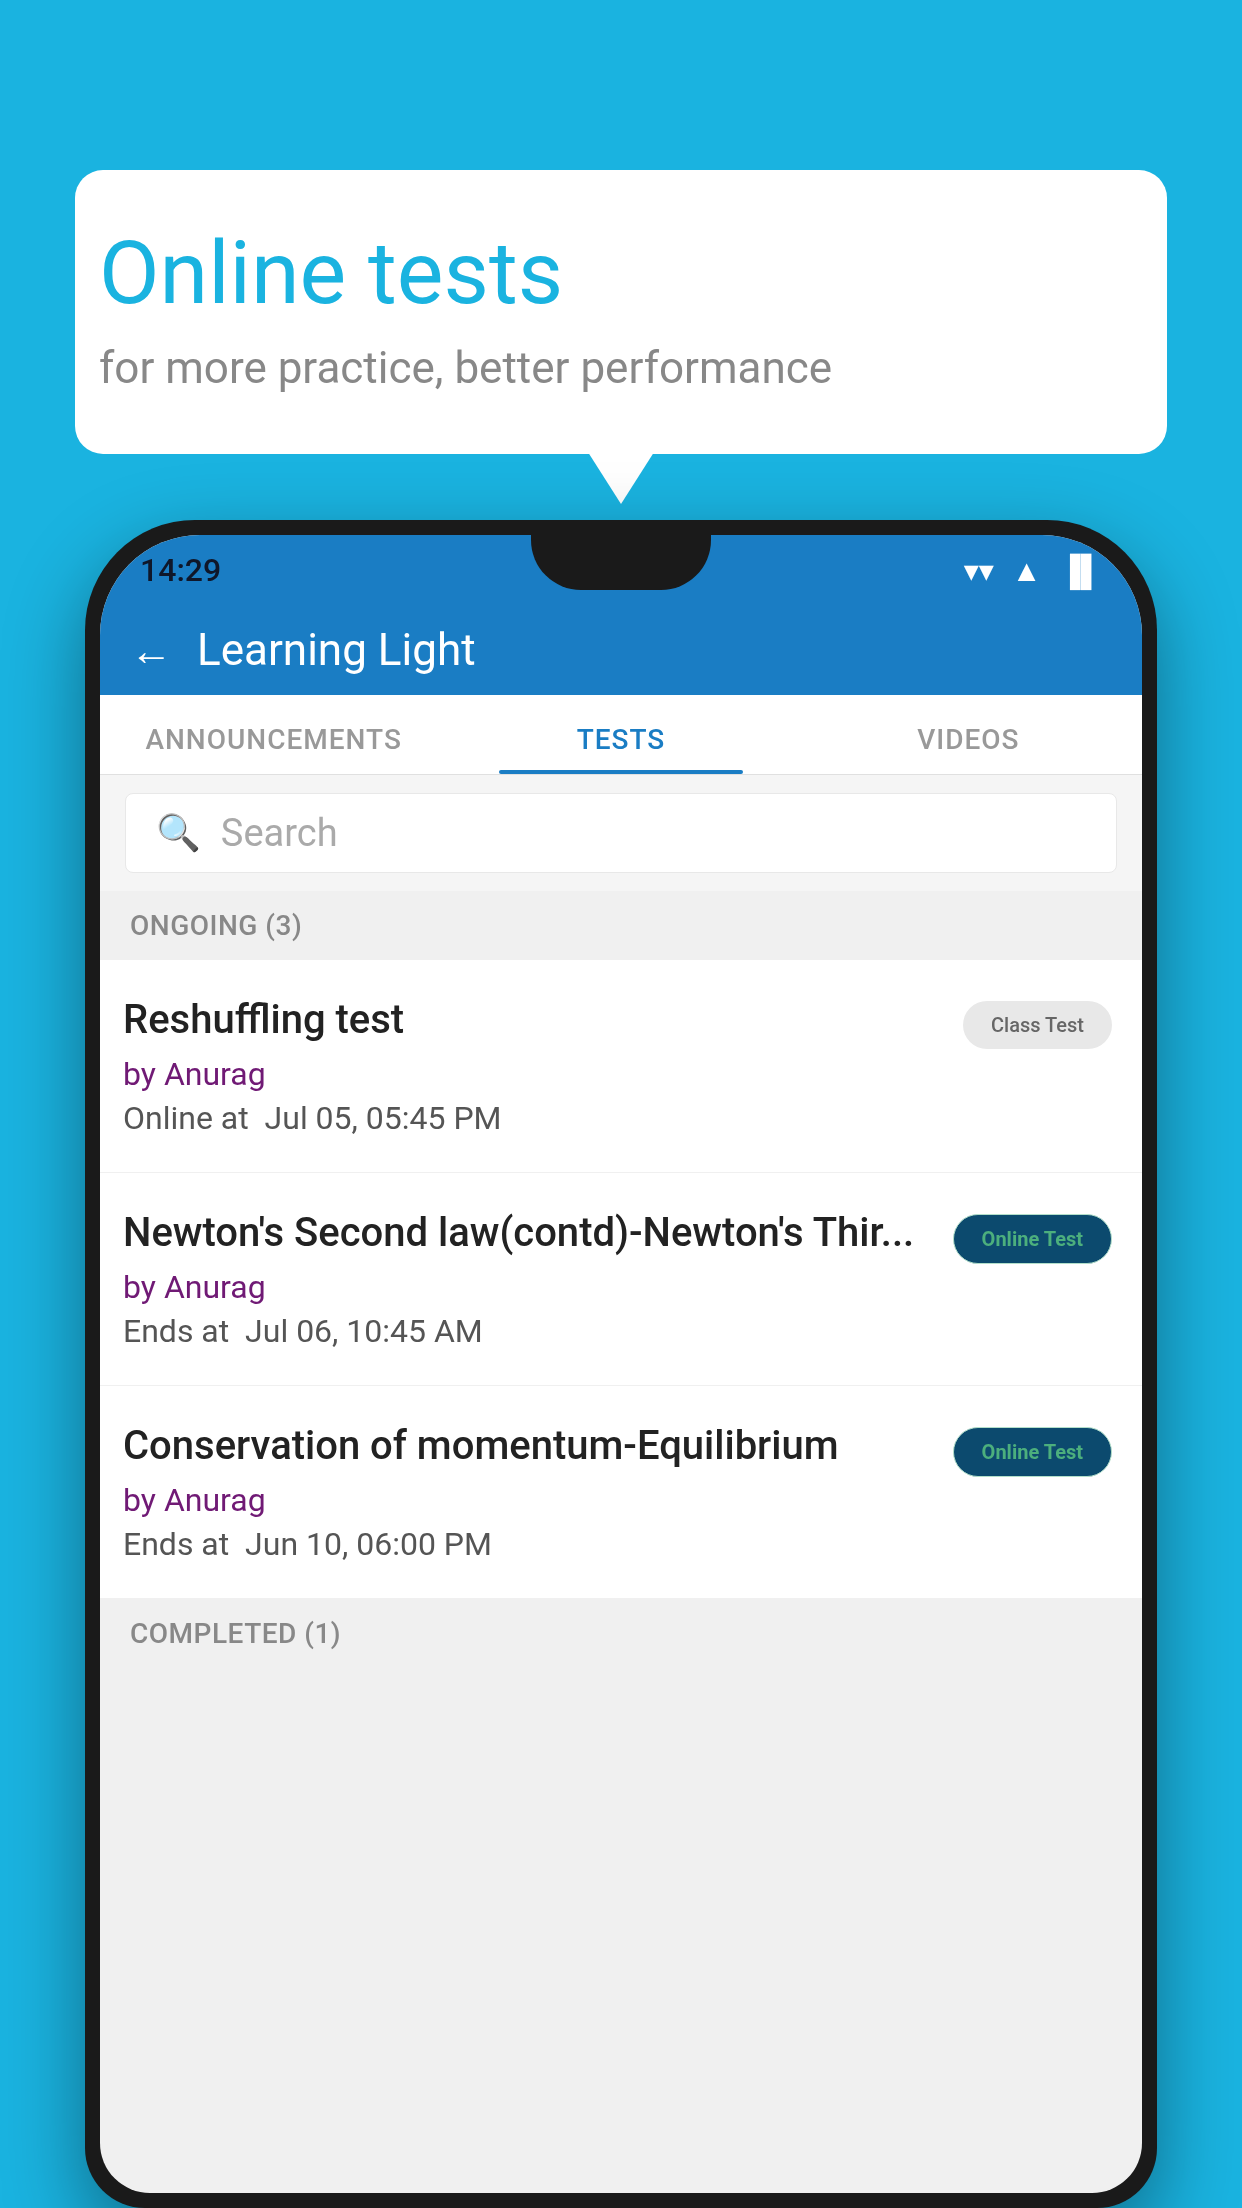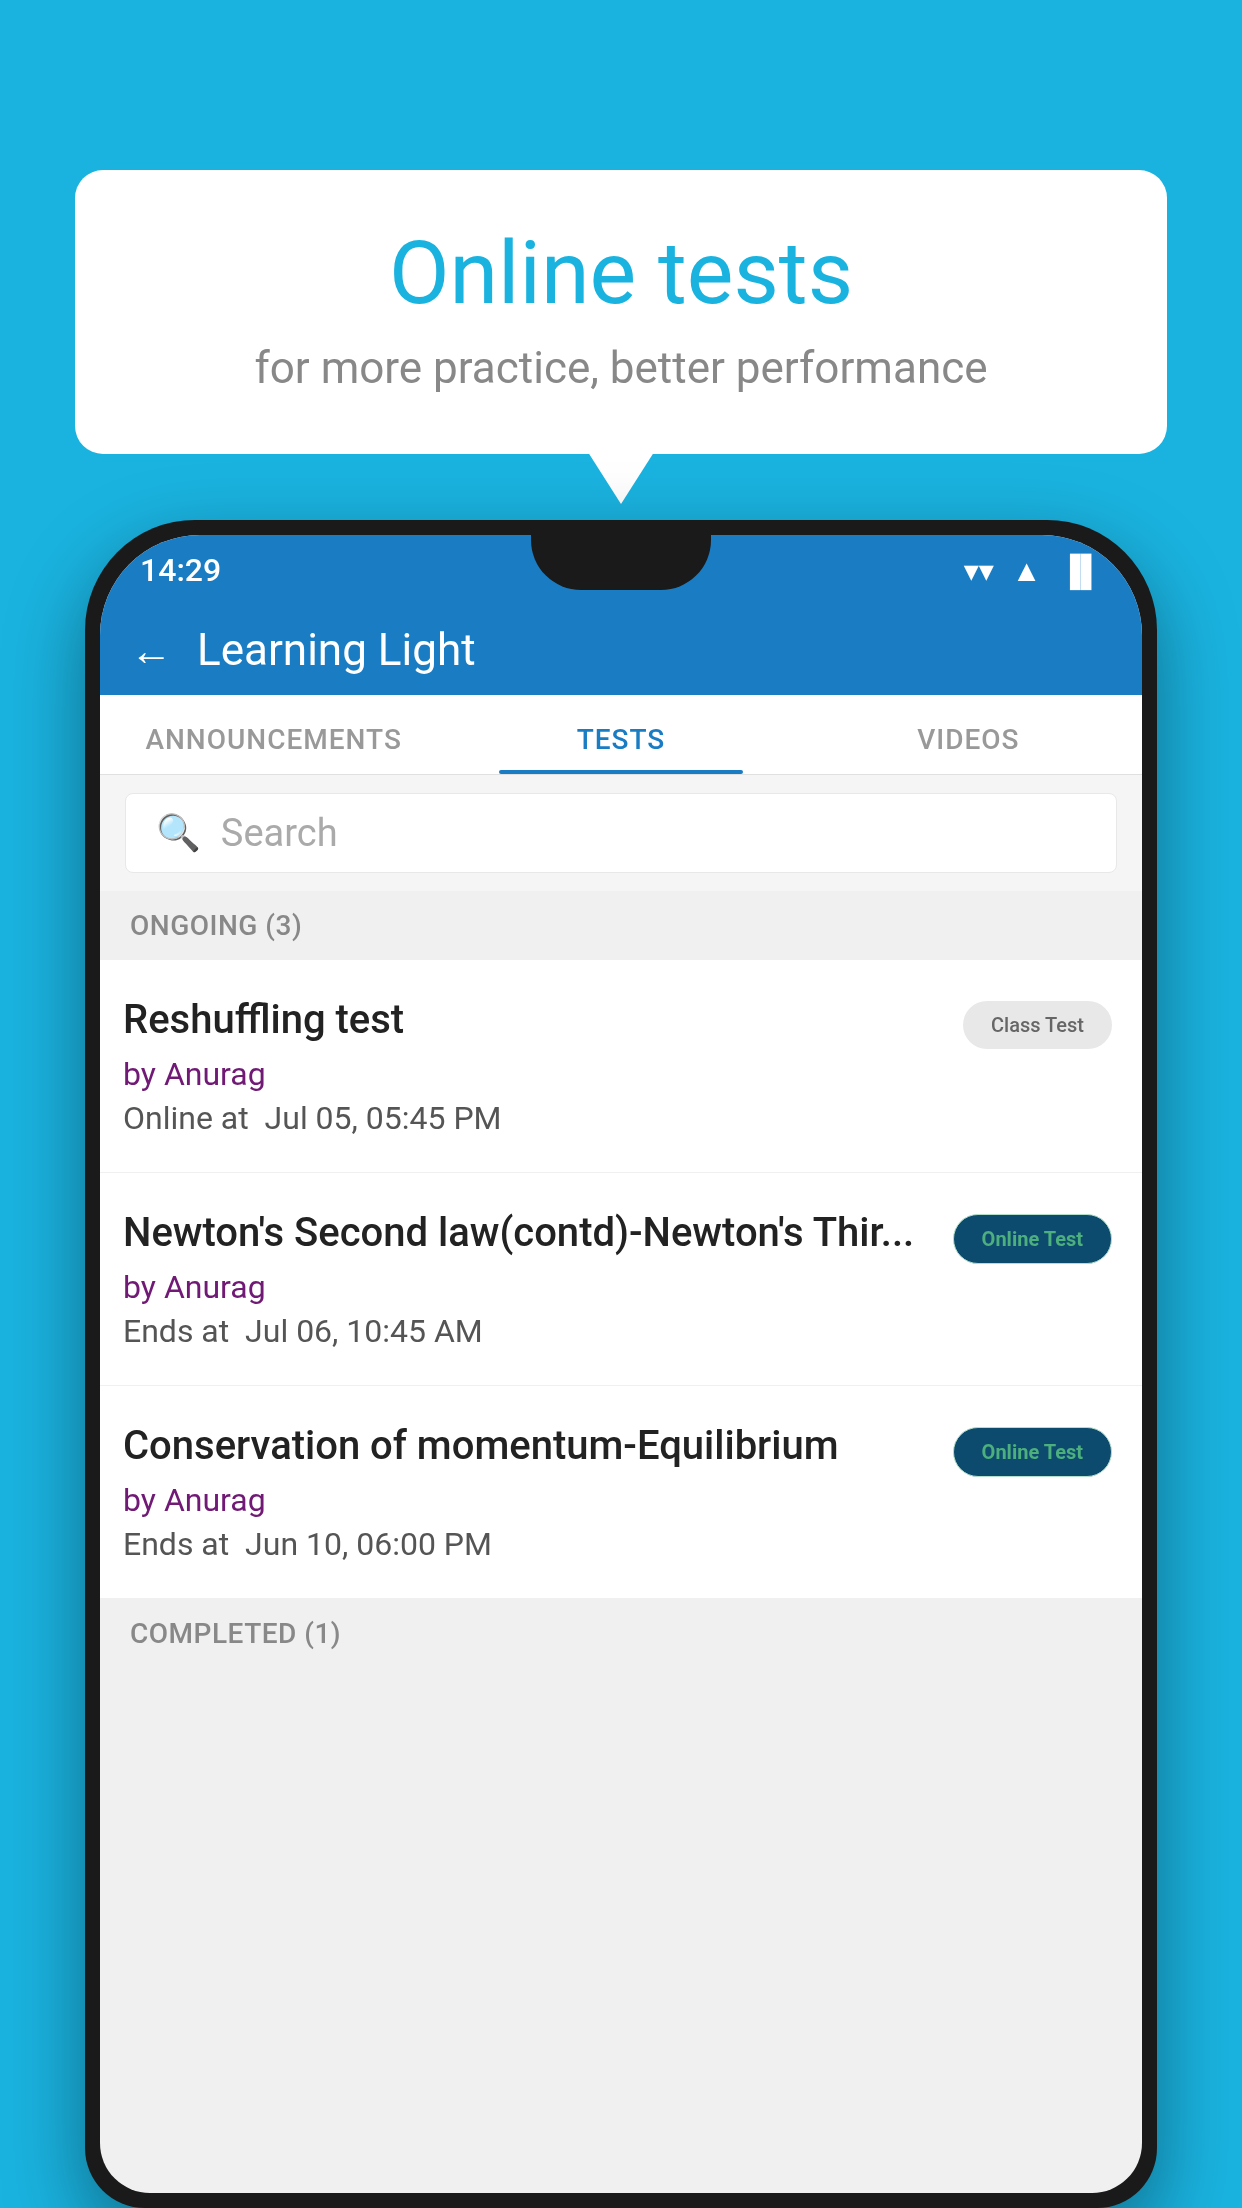--- a/index.html
+++ b/index.html
@@ -14,22 +14,21 @@
     }
 
     
     .speech-bubble {
       position: absolute;
       top: 170px;
       left: 75px;
       right: 75px;
       background: white;
       border-radius: 28px;
-      padding: 55px 56px 60px;
-      text-align: center;
+      padding: 55px 24px 60px;
     }
     .speech-bubble::after {
       content: '';
       position: absolute;
       bottom: -50px;
       left: 50%;
       transform: translateX(-50%);
       width: 0;
       height: 0;
       border-left: 35px solid transparent;
@@ -77,21 +76,21 @@
     .status-bar {
       background: #1a7dc4;
       height: 70px;
       display: flex;
       align-items: center;
       justify-content: space-between;
       padding: 0 40px;
     }
 
     .status-time {
-      color: #ffffff;
+      color: #0f172a;
       font-size: 32px;
       font-weight: 500;
     }
 
     .status-icons {
       display: flex;
       align-items: center;
       gap: 18px;
     }
 

